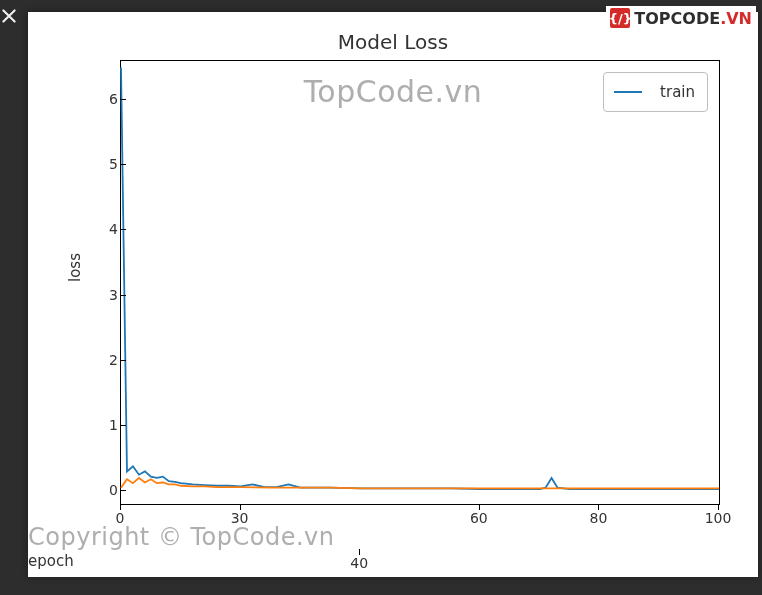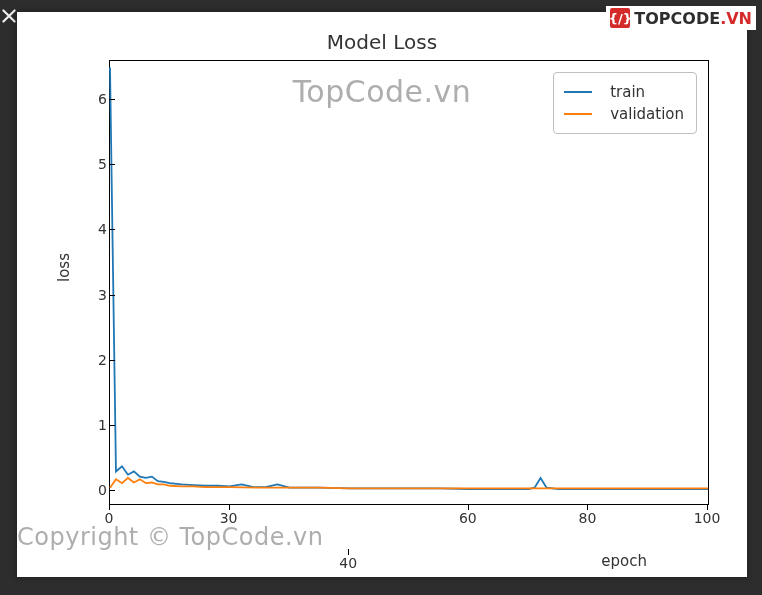--- a/index.html
+++ b/index.html
@@ -7,21 +7,21 @@
     padding: 0;
     width: 762px;
     height: 595px;
     background: #2d2d2d;
     font-family: "DejaVu Sans", Arial, sans-serif;
     overflow: hidden;
     position: relative;
   }
   .chart-card {
     position: absolute;
-    left: 17px;
+    left: 28px;
     top: 12px;
     width: 730px;
     height: 565px;
     background: #ffffff;
     box-shadow: 0 0 6px rgba(0,0,0,0.4);
   }
   .plot-area {
     position: absolute;
     left: 92px;
     top: 48px;
@@ -45,24 +45,23 @@
     transform: rotate(-90deg);
     transform-origin: left top;
     font-size: 15px;
     color: #333;
   }
   .x-label {
     position: absolute;
     left: 0;
     width: 594px;
     top: 540px;
-    text-align: right;
+    text-align: left;
     font-size: 15px;
     color: #333;
-    padding-left: 36px;
   }
   .tick-y {
     position: absolute;
     right: 640px;
     width: 30px;
     text-align: right;
     font-size: 14px;
     color: #333;
     transform: translateY(-50%);
   }
@@ -221,24 +220,20 @@
     </div>
 
   <div class="y-label">loss</div>
   <div class="x-label">epoch</div>
 
   <div class="legend">
     <div class="legend-row">
       <span class="legend-swatch" id="sw0" style="border-top-color: rgb(31, 119, 180);"></span>
       <span>train</span>
     </div>
-    <div class="legend-row">
-      <span class="legend-swatch" id="sw1" style="border-top-color: rgb(255, 127, 14);"></span>
-      <span>validation</span>
-    </div>
   </div>
 
   <div class="watermark-copy">Copyright © TopCode.vn</div>
 
 </div>
 
 <div class="badge">
   <span class="badge-icon">{/}</span>
   <span class="badge-text">
     <span>TOPCODE</span><span class="vn">.VN</span>

